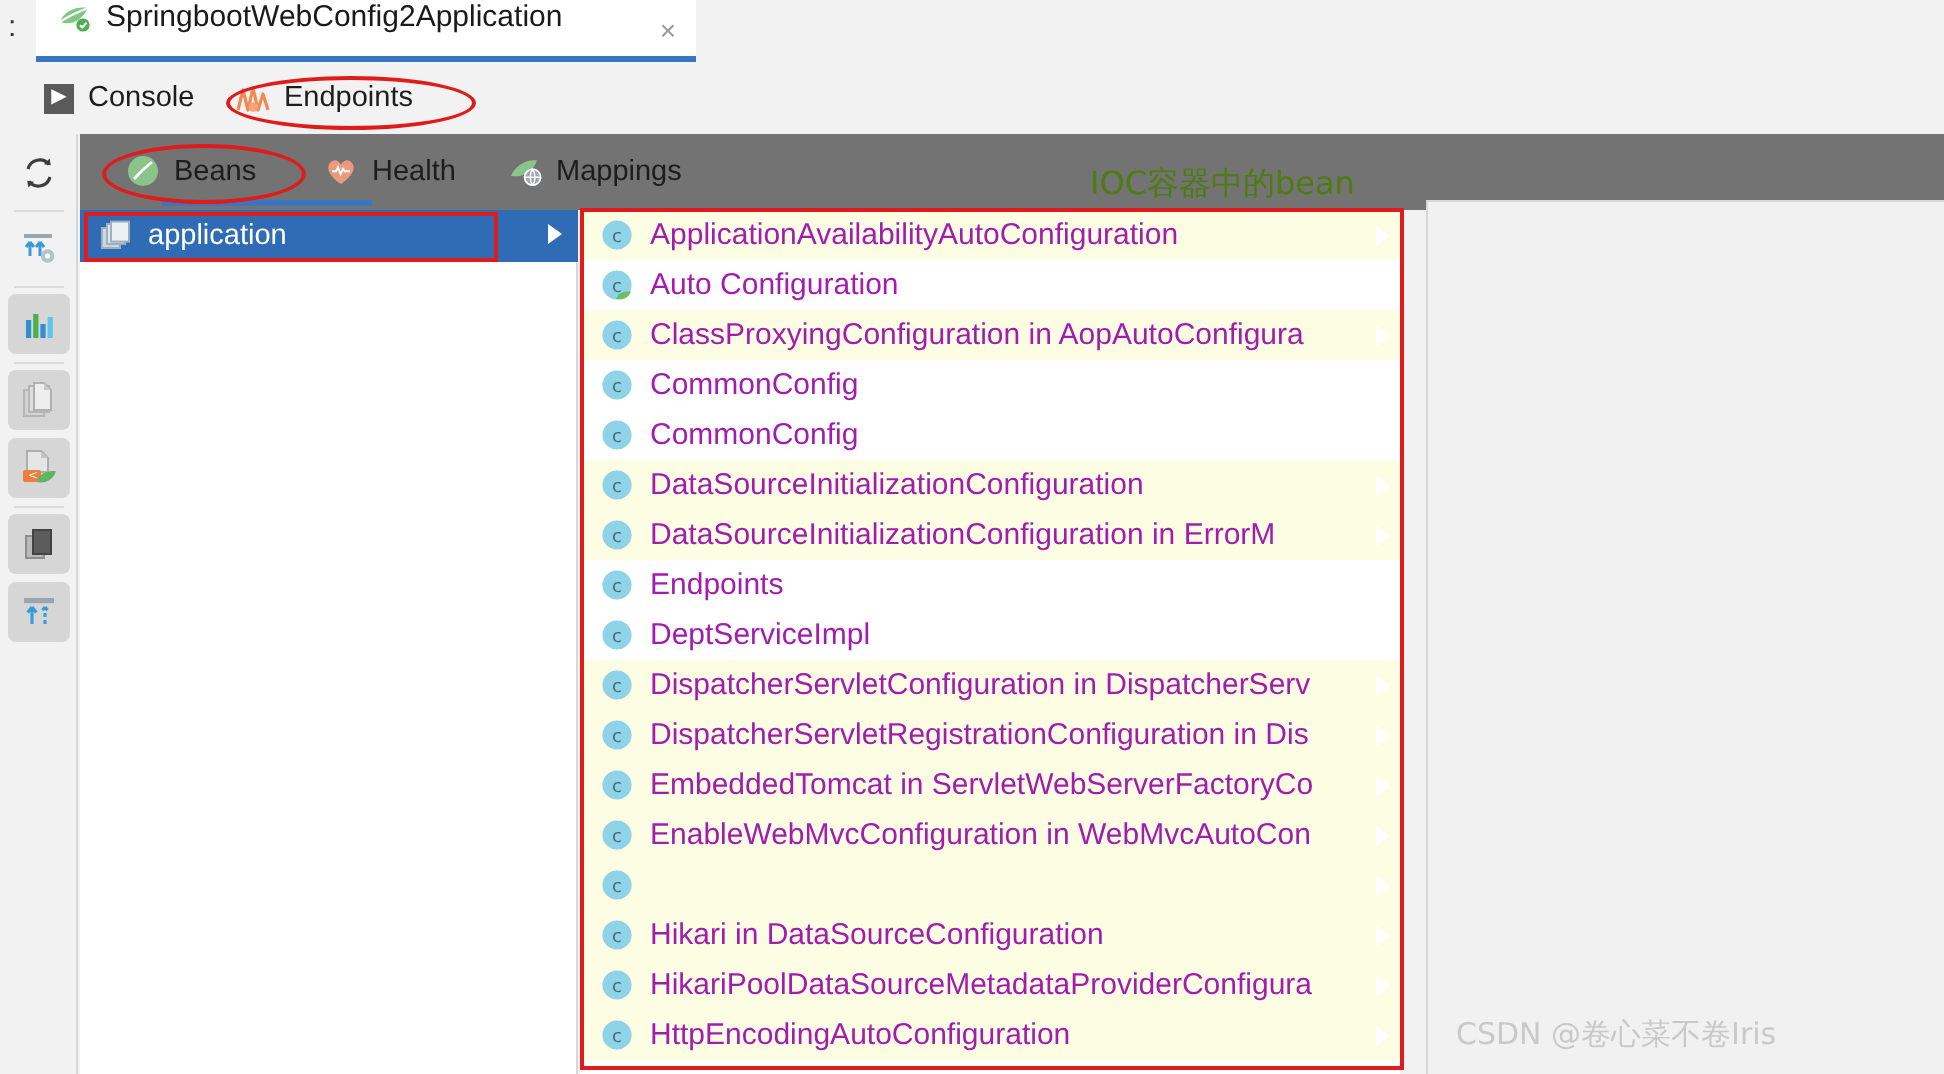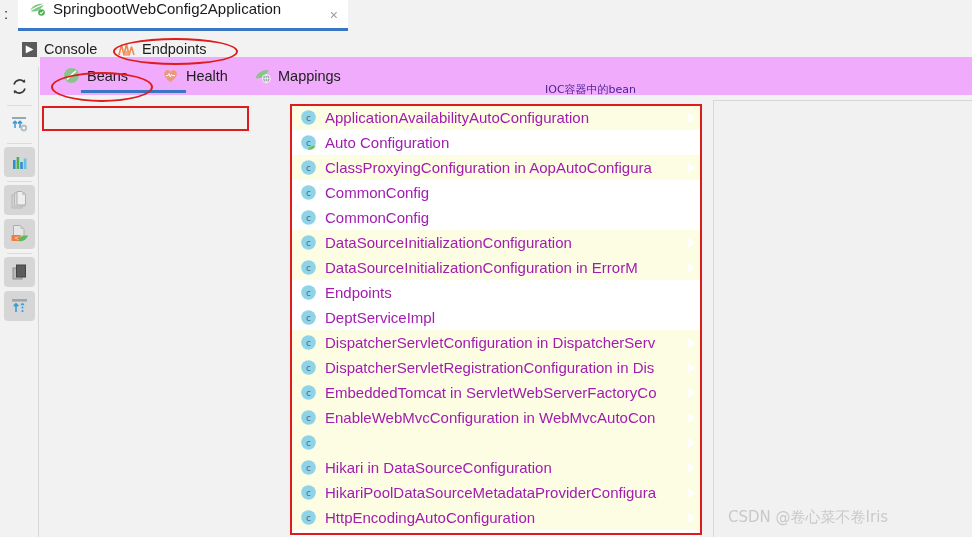--- a/index.html
+++ b/index.html
@@ -57,22 +57,22 @@
 
   .console-ic {
     width: 15px; height: 15px; background: #5a5a5a; margin-right: 7px;
     display: flex; align-items: center; justify-content: center;
     color: #fff; font-size: 10px; line-height: 10px;
   }
   .endpoints-ic { width: 17px; height: 16px; margin-right: 7px; flex:0 0 auto; }
 
   
   .tabs2 {
-    position: absolute; left: 40px; top: 57px; width: 932px; height: 38px;
-    background: #f0abfc;
+    position: absolute; left: 40px; top: 67px; width: 932px; height: 38px;
+    background: #737373;
   }
   .tab2 {
     position: absolute; top: 6px; height: 25px;
     display: flex; align-items: center;
   }
   .tab2 .t2-label { font-size: 14.5px; color: #1d1d1d; white-space: nowrap; }
   .tab2-beans { left: 23px; }
   .tab2-health { left: 122px; }
   .tab2-mappings { left: 214px; }
   .tab2-icon { width: 17px; height: 17px; margin-right: 7px; flex:0 0 auto; position: relative;}
@@ -164,22 +164,22 @@
     border-radius: 50%;
     pointer-events: none;
   }
   .ann-rect {
     position: absolute;
     border: 2.5px solid #e01b1b;
     pointer-events: none;
   }
   .ann-text {
     position: absolute;
-    color: #4c1d95;
-    font-size: 11px;
+    color: #4d7c0f;
+    font-size: 16px;
     white-space: nowrap;
     font-family: "DejaVu Sans", sans-serif;
   }
   .watermark {
     position: absolute;
     color: #c9c9c9;
     font-size: 15px;
     white-space: nowrap;
     font-family: "DejaVu Sans", sans-serif;
   }
@@ -316,20 +316,33 @@
 
     <div class="lt-btn sel" style="top:224px;">
       <svg width="21" height="21" viewBox="0 0 21 21">
         <rect x="3" y="3" width="15" height="2.6" fill="#9aa7b0"></rect>
         <path d="M7 16 V7.5 M7 7.5 l-2.2 2.8 M7 7.5 l2.2 2.8" stroke="#3a9bd9" stroke-width="1.6" fill="none"></path>
         <path d="M13.5 16 V7.5 M13.5 7.5 l-2.2 2.8 M13.5 7.5 l2.2 2.8" stroke="#3a9bd9" stroke-width="1.6" fill="none" stroke-dasharray="2 1.5"></path>
       </svg>
     </div>
   </div>
 
+  <div class="tree-panel">
+    <div class="tree-row">
+      <span class="folder-ic">
+        <svg width="16" height="16" viewBox="0 0 16 16">
+          <rect x="1" y="4" width="9" height="10" fill="#cfd8de" stroke="#9fb0ba"></rect>
+          <rect x="3.5" y="2" width="9" height="10" fill="#dde5ea" stroke="#9fb0ba"></rect>
+          <rect x="5.5" y="0.8" width="9" height="10" fill="#eaf0f4" stroke="#9fb0ba"></rect>
+        </svg>
+      </span>
+      <span class="tree-label">application</span>
+      <span class="tree-arrow"></span>
+    </div>
+  </div>
 
   <div class="bean-panel">
     <div class="bean-list" id="bean-list">
         <div class="bean-row alt">
           <span class="bean-ic"><svg width="17" height="17" viewBox="0 0 17 17">
               <circle cx="8.5" cy="8.5" r="7.3" fill="#8fd3e8"></circle>
               <text x="8.5" y="12" text-anchor="middle" font-size="9" fill="#4a6b76" font-family="DejaVu Sans">c</text>
             </svg></span>
           <span class="bean-label">ApplicationAvailabilityAutoConfiguration</span>
           <span class="row-arrow"></span>

